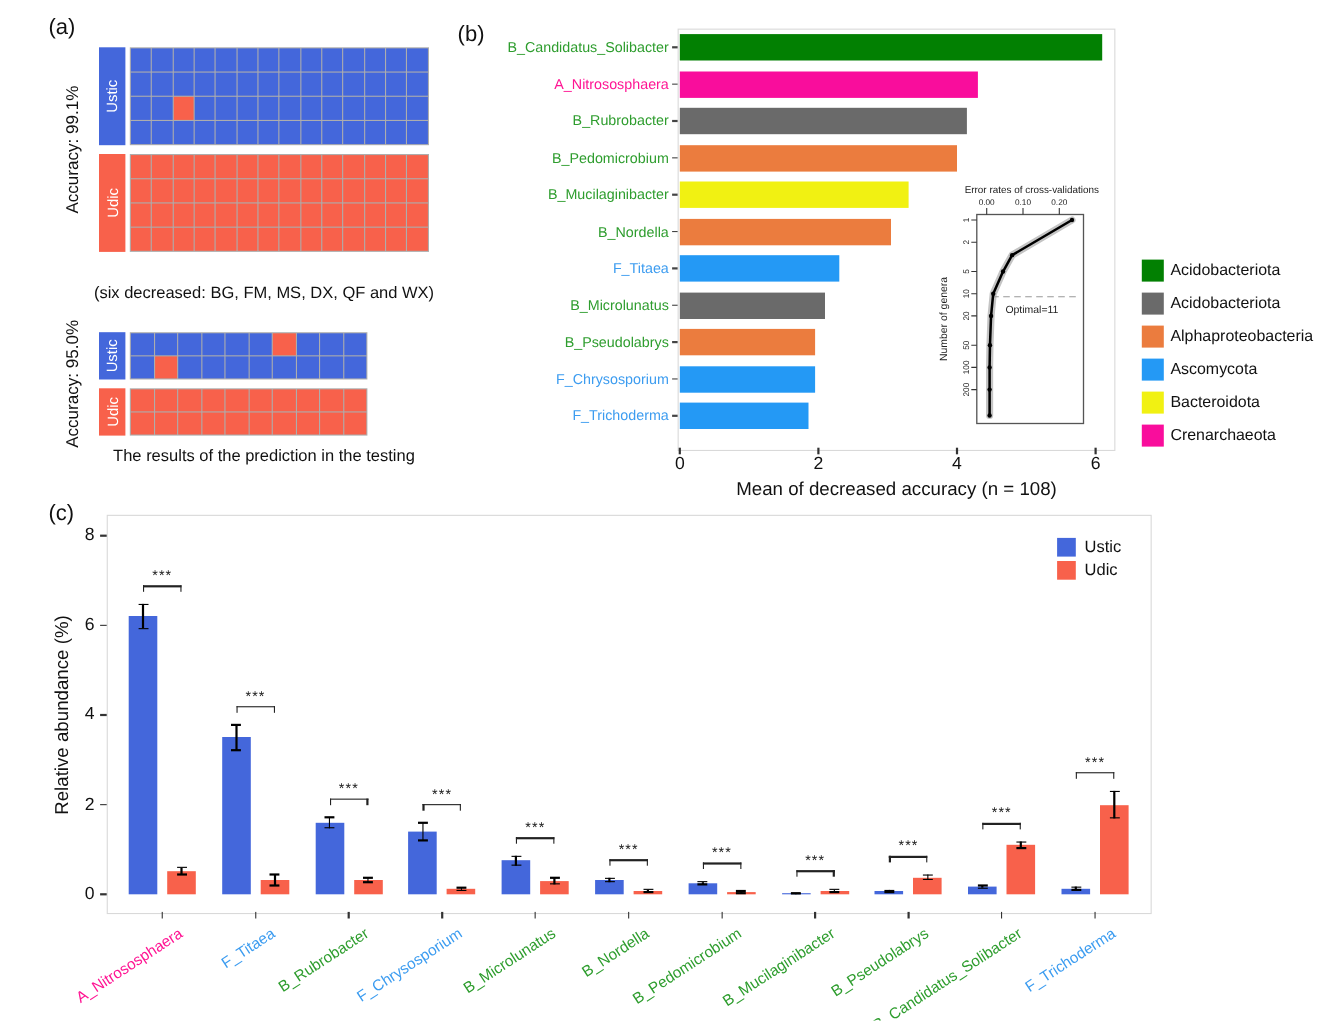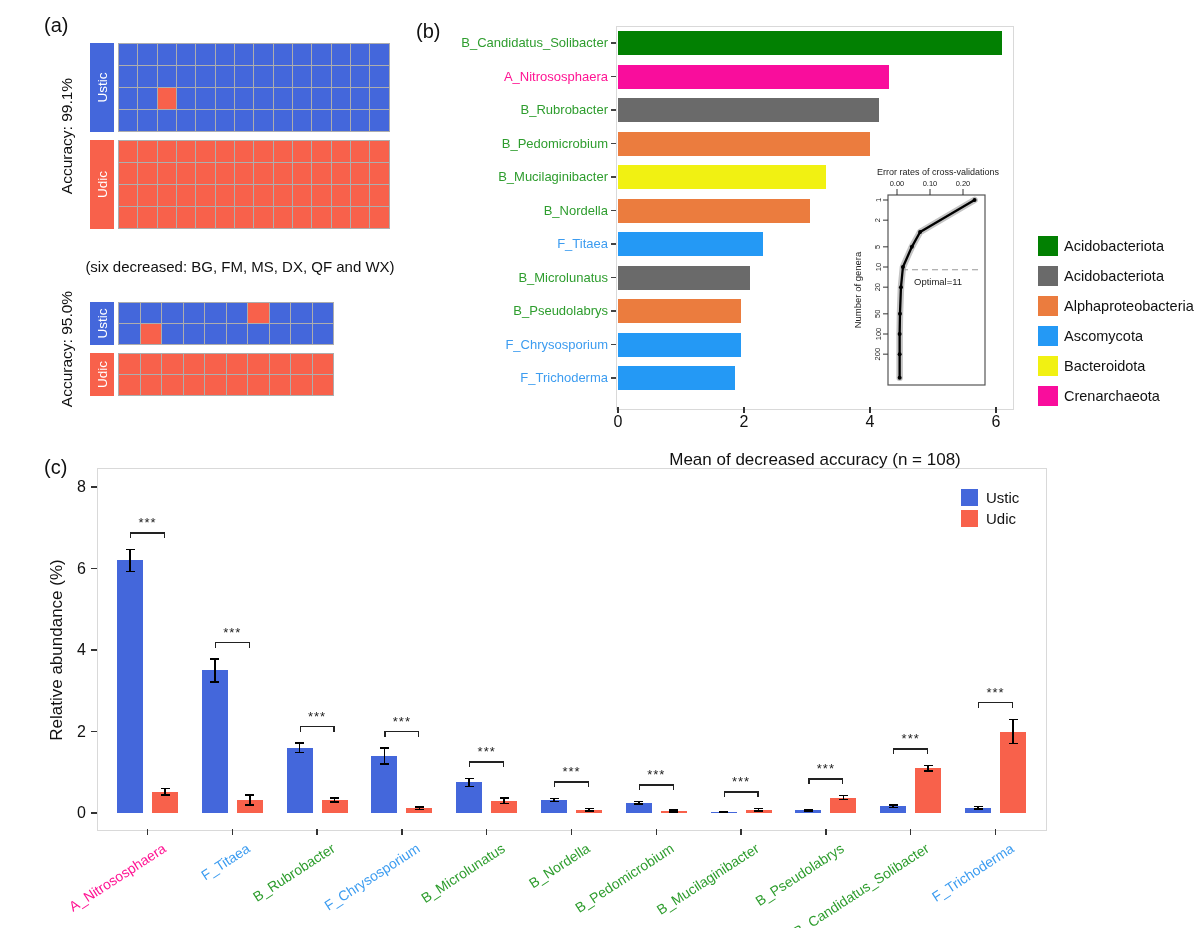--- a/index.html
+++ b/index.html
@@ -16,20 +16,21 @@
 <body>
 
 <div id="figure">
   <div class="pletter" style="left:44px;top:14px">(a)</div>
   <div class="pletter" style="left:416px;top:20px">(b)</div>
   <div class="pletter" style="left:44px;top:456px">(c)</div>
 
   <div class="rotlab" style="left:-18px;top:127px">Accuracy: 99.1%</div>
   <div class="rotlab" style="left:-18px;top:340px">Accuracy: 95.0%</div>
   <div class="caption" style="top:258px">(six decreased: BG, FM, MS, DX, QF and WX)</div>
+  <div class="caption" style="top:406px">The results of the prediction in the testing</div>
 
   <div id="panelA">
       <div style="position: absolute; left: 90px; top: 43px; width: 24px; height: 89px; background: rgb(68, 103, 219); display: flex; align-items: center; justify-content: center;">
         <span style="color: rgb(255, 255, 255); font-size: 13.5px; transform: rotate(-90deg); white-space: nowrap;">Ustic</span>
       </div>
       <div style="position: absolute; left: 118px; top: 43px; width: 271.6px; height: 89px; background: rgb(173, 173, 173); display: grid; padding: 1px; gap: 1px; box-sizing: border-box; grid-template-columns: repeat(14, 1fr);">
         <div style="background: rgb(68, 103, 219);"></div>
         <div style="background: rgb(68, 103, 219);"></div>
         <div style="background: rgb(68, 103, 219);"></div>
         <div style="background: rgb(68, 103, 219);"></div>
@@ -248,21 +249,21 @@
       <div style="position: absolute; left: 1064px; top: 267px; font-size: 14.5px; line-height: 18px; color: rgb(17, 17, 17); white-space: nowrap;">Acidobacteriota</div>
       <div style="position: absolute; left: 1038px; top: 296px; width: 20px; height: 20px; background: rgb(235, 124, 62);"></div>
       <div style="position: absolute; left: 1064px; top: 297px; font-size: 14.5px; line-height: 18px; color: rgb(17, 17, 17); white-space: nowrap;">Alphaproteobacteria</div>
       <div style="position: absolute; left: 1038px; top: 326px; width: 20px; height: 20px; background: rgb(36, 153, 245);"></div>
       <div style="position: absolute; left: 1064px; top: 327px; font-size: 14.5px; line-height: 18px; color: rgb(17, 17, 17); white-space: nowrap;">Ascomycota</div>
       <div style="position: absolute; left: 1038px; top: 356px; width: 20px; height: 20px; background: rgb(241, 241, 18);"></div>
       <div style="position: absolute; left: 1064px; top: 357px; font-size: 14.5px; line-height: 18px; color: rgb(17, 17, 17); white-space: nowrap;">Bacteroidota</div>
       <div style="position: absolute; left: 1038px; top: 386px; width: 20px; height: 20px; background: rgb(249, 13, 156);"></div>
       <div style="position: absolute; left: 1064px; top: 387px; font-size: 14.5px; line-height: 18px; color: rgb(17, 17, 17); white-space: nowrap;">Crenarchaeota</div>
     </div>
-  <div class="axis-title" style="left:618px;top:450px;width:394px">Mean of decreased accuracy (n = 108)</div>
+  <div class="axis-title" style="left:618px;top:435px;width:394px">Mean of decreased accuracy (n = 108)</div>
   <svg id="insetB" class="abs" style="left:850px;top:163px" width="170" height="235" viewBox="0 0 170 235">
       <text x="88" y="12" text-anchor="middle" font-size="9" fill="#222">Error rates of cross-validations</text>
       <rect x="38" y="32" width="97" height="190" fill="none" stroke="#555" stroke-width="1.2"></rect>
       <line x1="47" y1="26" x2="47" y2="32" stroke="#333" stroke-width="1"></line>
       <text x="47" y="23" text-anchor="middle" font-size="7.5" fill="#222">0.00</text>
       <line x1="80" y1="26" x2="80" y2="32" stroke="#333" stroke-width="1"></line>
       <text x="80" y="23" text-anchor="middle" font-size="7.5" fill="#222">0.10</text>
       <line x1="113" y1="26" x2="113" y2="32" stroke="#333" stroke-width="1"></line>
       <text x="113" y="23" text-anchor="middle" font-size="7.5" fill="#222">0.20</text>
       <line x1="33" y1="37" x2="38" y2="37" stroke="#333" stroke-width="1"></line>

